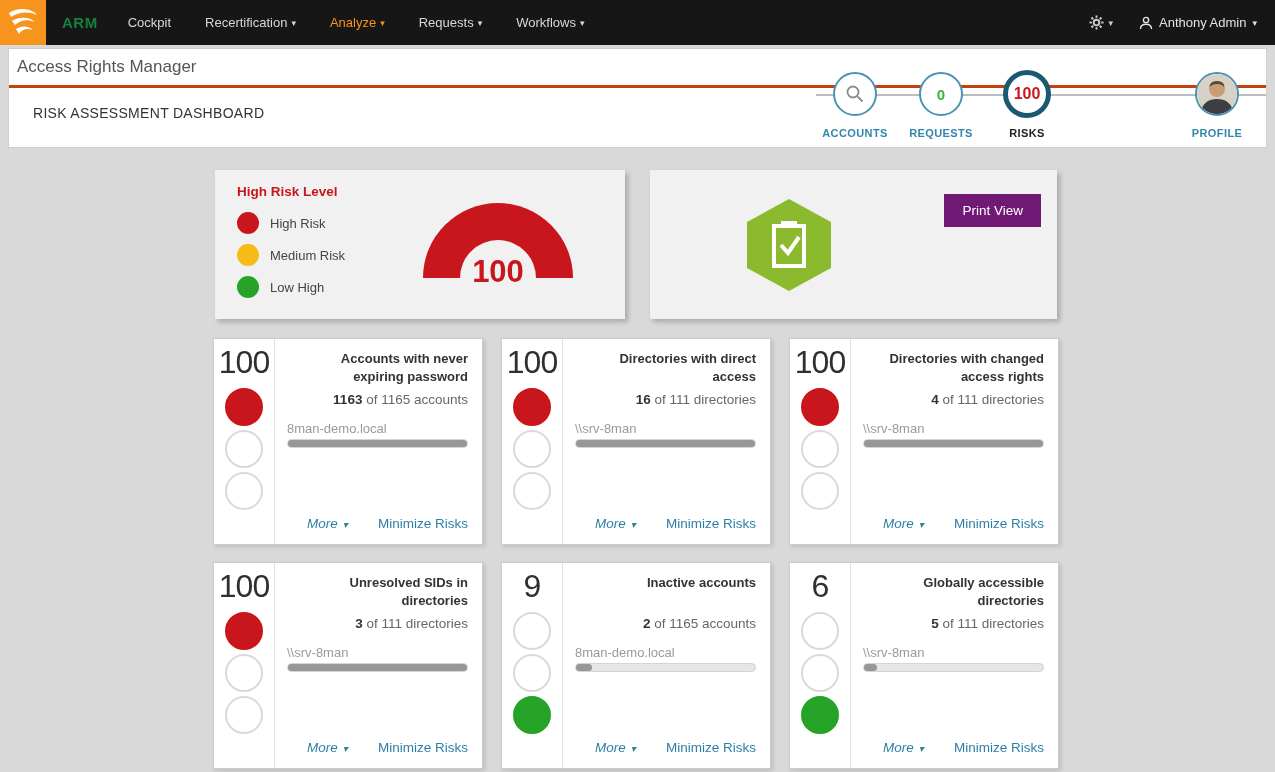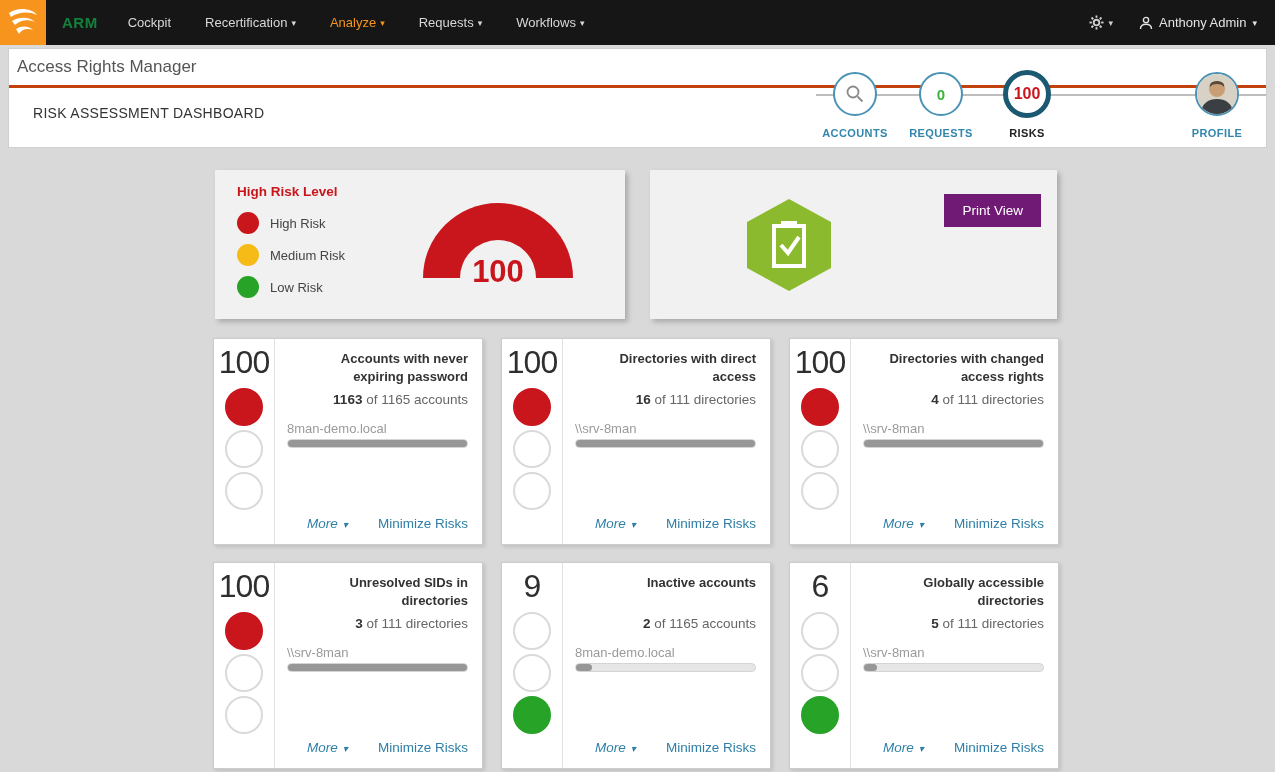--- a/index.html
+++ b/index.html
@@ -177,21 +177,21 @@
     <div class="legend-item">
       <span class="legend-dot" style="background:#c9161d;"></span>
       <span class="legend-label">High Risk</span>
     </div>
     <div class="legend-item">
       <span class="legend-dot" style="background:#f6bb17;"></span>
       <span class="legend-label">Medium Risk</span>
     </div>
     <div class="legend-item">
       <span class="legend-dot" style="background:#27a327;"></span>
-      <span class="legend-label">Low Risk</span>
+      <span class="legend-label">Low High</span>
     </div>
   </div>
   <div class="gauge-arc"></div>
   <div class="gauge-value">100</div>
 </div>
 
 <div class="panel panel-report">
   <svg class="hexagon" width="84" height="92" viewBox="0 0 84 92">
     <polygon points="42,0 84,23 84,69 42,92 0,69 0,23" fill="#8cba2e"></polygon>
     <rect x="27" y="27" width="30" height="40" fill="none" stroke="#ffffff" stroke-width="4"></rect>

